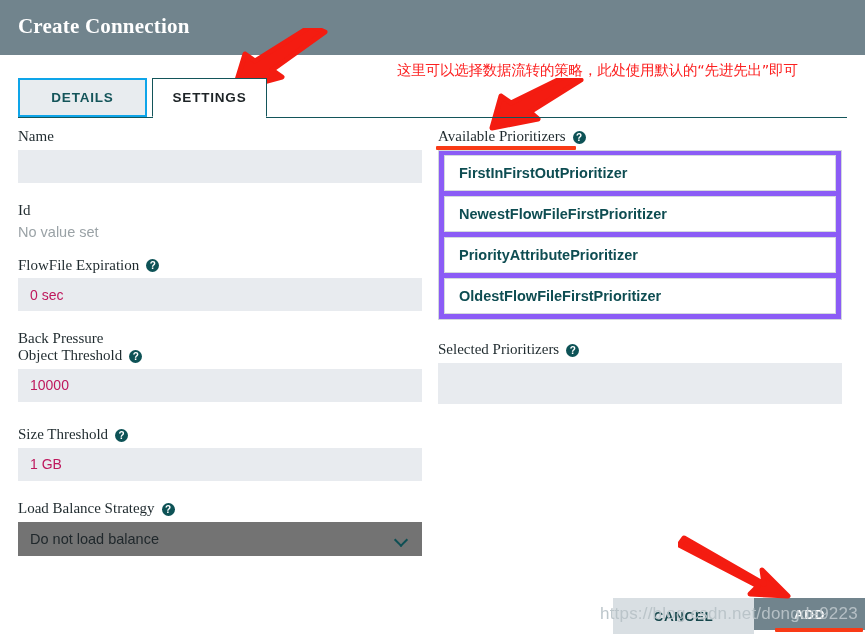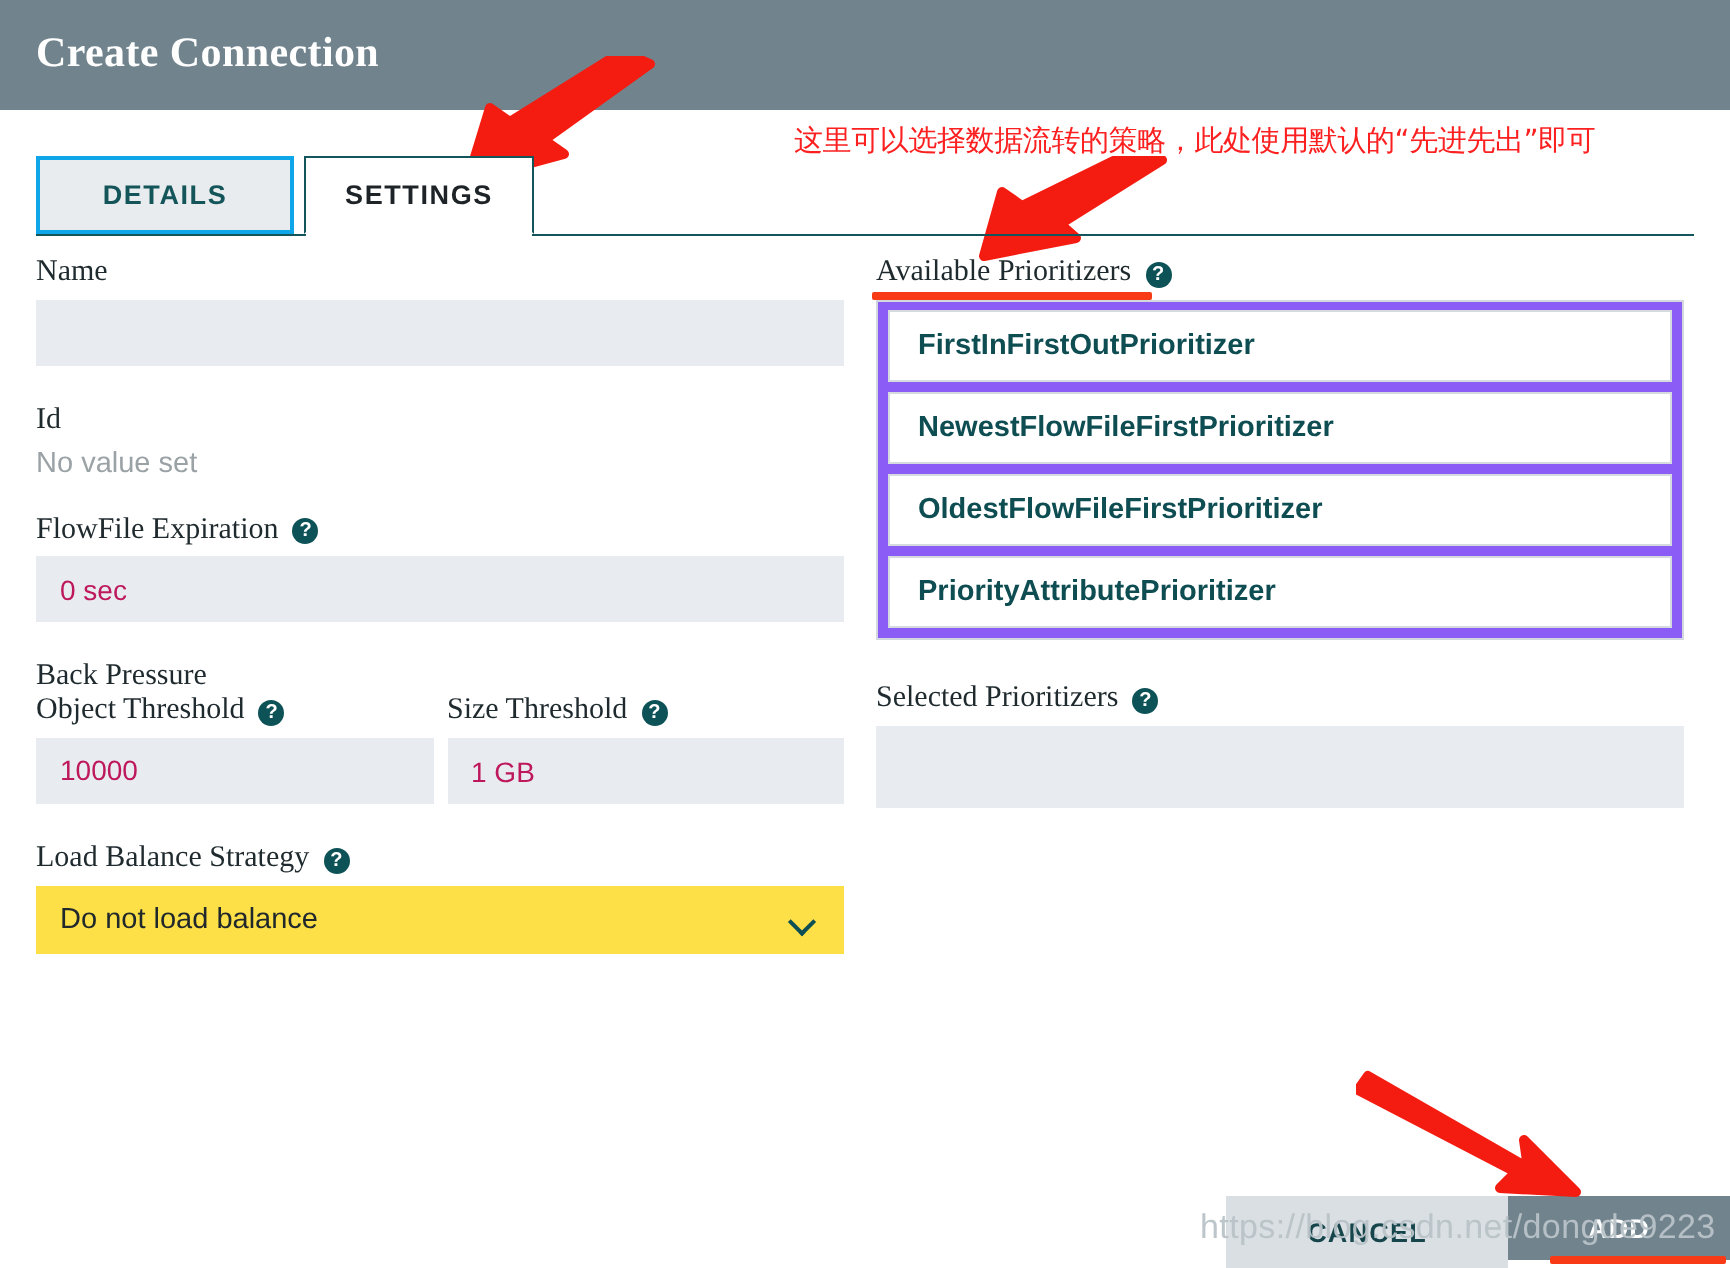--- a/index.html
+++ b/index.html
@@ -141,24 +141,25 @@
     font-family: "Liberation Sans", sans-serif;
     font-size: 14.5px;
     color: #9aa2a6;
     padding-bottom: 2px;
   }
   .row-gap { height: 19px; }
   .row-gap-sm { height: 15px; }
   .two-col {
     display: flex;
     gap: 7px;
+    flex-direction: column;
   }
   .two-col > div { flex: 1; }
   .select-box {
-    background: #fde047;
+    background: #737373;
     height: 34px;
     box-sizing: border-box;
     display: flex;
     align-items: center;
     justify-content: space-between;
     padding: 0 14px 0 12px;
     font-family: "Liberation Sans", sans-serif;
     font-size: 14.5px;
     color: #20282c;
   }
@@ -364,22 +365,22 @@
 <div class="form-right">
 
   <div class="field-label">
     <span>Available Prioritizers</span>
     <span class="help-icon">?</span>
   </div>
 
   <div class="prioritizer-list">
     <div class="prioritizer-item">FirstInFirstOutPrioritizer</div>
     <div class="prioritizer-item">NewestFlowFileFirstPrioritizer</div>
+    <div class="prioritizer-item">PriorityAttributePrioritizer</div>
     <div class="prioritizer-item">OldestFlowFileFirstPrioritizer</div>
-    <div class="prioritizer-item">PriorityAttributePrioritizer</div>
   </div>
 
   <div style="height:21px;"></div>
 
   <div class="field-label">
     <span>Selected Prioritizers</span>
     <span class="help-icon">?</span>
   </div>
   <div class="selected-box"></div>
 

